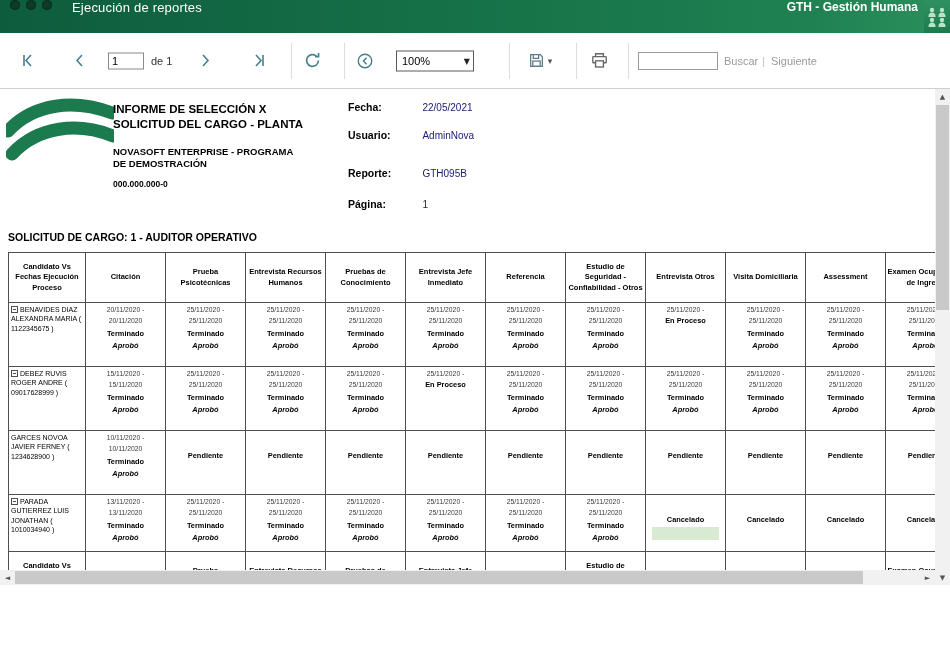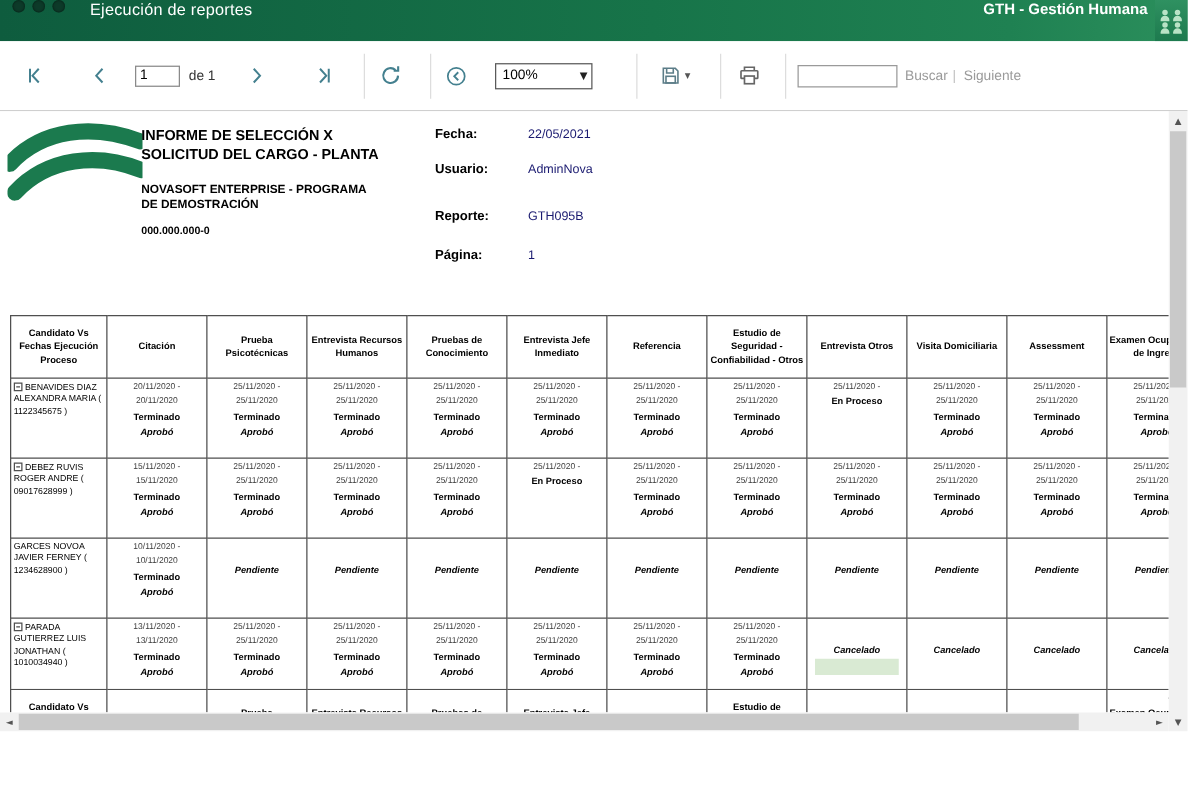--- a/index.html
+++ b/index.html
@@ -63,21 +63,21 @@
   .grid td { vertical-align: top; text-align: center; height: 64px; padding: 2px 1px; }
   td.cand { text-align: left; font-size: 7px; line-height: 1.35; padding: 2px 2px; }
   .toggle { display: inline-block; width: 7px; height: 7px; border: 1px solid #4f4f4f;
     margin-right: 2px; position: relative; top: 1px; background: #fff; }
   .toggle::after { content: ""; position: absolute; left: 1px; right: 1px; top: 2px;
     height: 1px; background: #4f4f4f; }
   .d { font-size: 6.8px; color: #3a3a3a; line-height: 1.55; }
   .st { font-size: 7.4px; font-weight: bold; margin-top: 3px; color: #000; }
   .st.gap { margin-top: 0; }
   td.mid { padding-top: 20px; }
-  td.mid .st { margin-top: 0; font-style: italic; }
+  td.mid .st { margin-top: 0; }
   .rs { font-size: 7.4px; font-weight: bold; font-style: italic; margin-top: 3px; }
   .hl-bar { height: 13px; background: #d9ead3; margin: 3px 5px 0 5px; }
   .t1 { position: absolute; left: 8px; top: 163px; }
   .t2clip { position: absolute; left: 8px; top: 462px; width: 927px; height: 19px; overflow: hidden; }
 
   
   .hscroll { position: absolute; left: 0; top: 570px; width: 935px; height: 15px; background: #f1f1f1; }
   .h-arrow { position: absolute; top: 0; width: 15px; height: 15px; font-size: 7px; color: #555;
     display: flex; align-items: center; justify-content: center; font-family: "DejaVu Sans", sans-serif; }
   .h-arrow.left { left: 0; } .h-arrow.right { right: 0; }
@@ -207,20 +207,21 @@
     <div class="meta-row m2">
       <span class="meta-label">Reporte:</span>
       <span class="meta-value">GTH095B</span>
     </div>
     <div class="meta-row m3">
       <span class="meta-label">Página:</span>
       <span class="meta-value">1</span>
     </div>
   </div>
 
+  <div class="sec-title" style="top:142px">SOLICITUD DE CARGO: 1 - AUDITOR OPERATIVO</div>
   <table class="grid t1">
       <colgroup>
         <col style="width: 77px;">
         <col style="width: 80px;">
         <col style="width: 80px;">
         <col style="width: 80px;">
         <col style="width: 80px;">
         <col style="width: 80px;">
         <col style="width: 80px;">
         <col style="width: 80px;">

